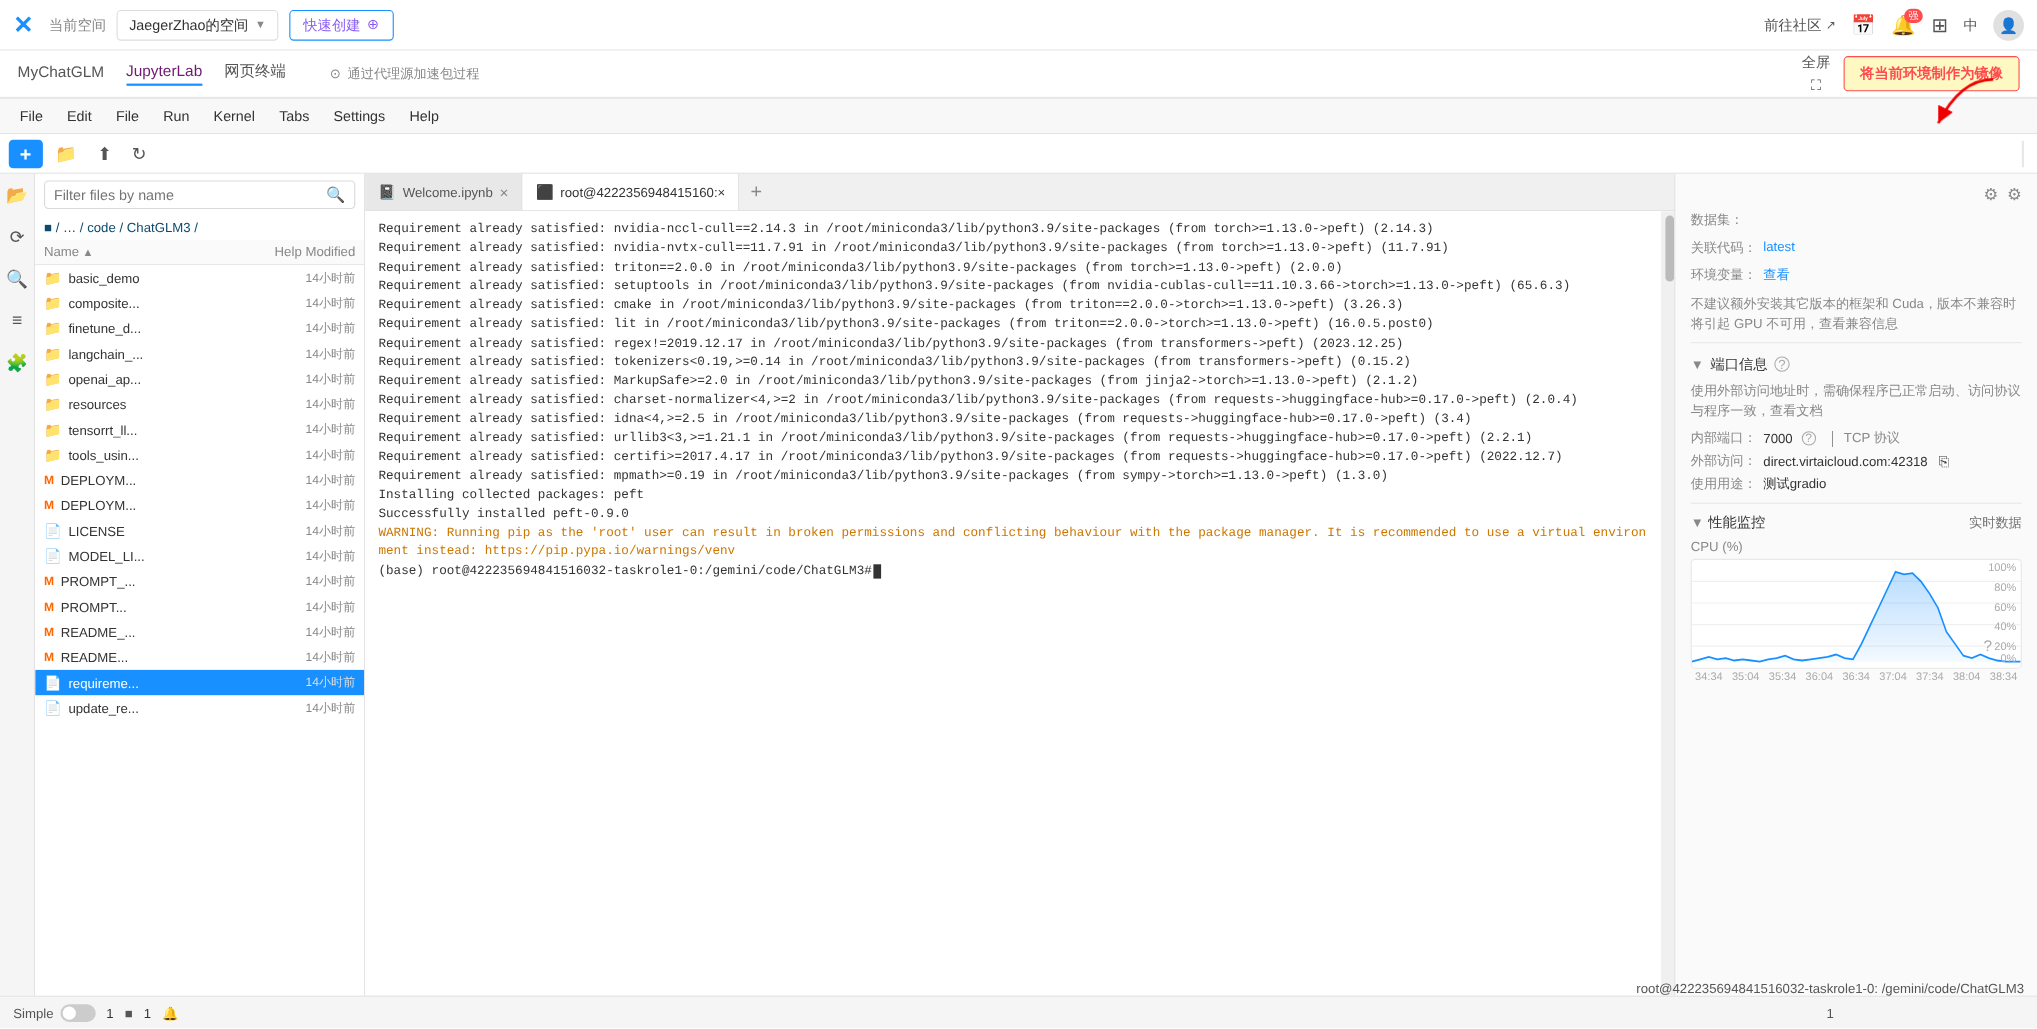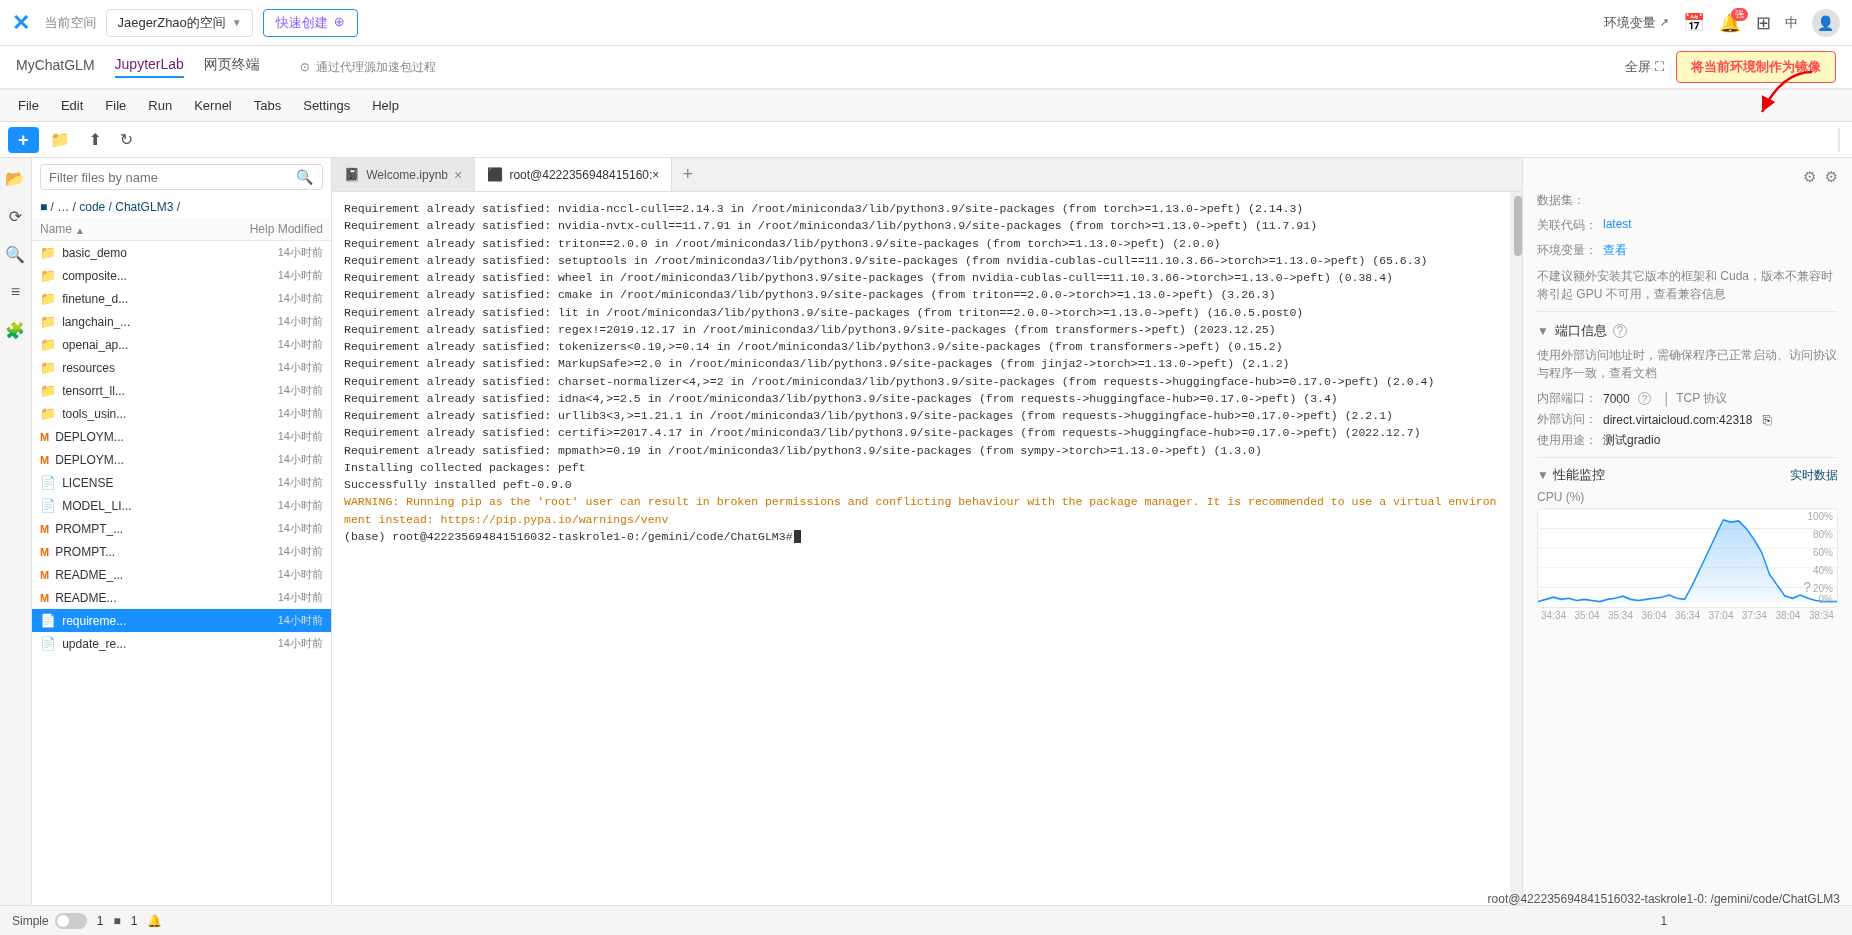--- a/index.html
+++ b/index.html
@@ -21,21 +21,21 @@
     .avatar { width: 28px; height: 28px; border-radius: 50%; background: #e0e0e0; display: flex; align-items: center; justify-content: center; font-size: 14px; cursor: pointer; }
 
     
     .sub-nav {
       display: flex; align-items: center; height: 44px; background: #fff;
       border-bottom: 2px solid #e8e8e8; padding: 0 16px; gap: 20px;
     }
     .sub-nav-tab { font-size: 14px; color: #555; cursor: pointer; padding-bottom: 4px; }
     .sub-nav-tab.active { color: #701a75; border-bottom: 2px solid #1890ff; font-weight: 500; }
     .sub-nav-right { margin-left: auto; display: flex; align-items: center; gap: 12px; }
-    .fullscreen-btn { display: flex; align-items: center; gap: 4px; font-size: 13px; color: #555; cursor: pointer; }
+    .fullscreen-btn { display: flex; align-items: center; gap: 4px; font-size: 13px; color: #555; cursor: pointer; flex-direction: column; }
     .make-image-btn {
       background: #fef9c3; border: 1.5px solid #ff4d4f; color: #ff4d4f;
       border-radius: 4px; padding: 6px 14px; font-size: 13px; cursor: pointer; font-weight: 700;
     }
 
     
     .jupyter-menubar {
       display: flex; align-items: center; height: 32px; background: #f8f8f8;
       border-bottom: 1px solid #e0e0e0; padding: 0 8px; gap: 2px;
     }
@@ -126,21 +126,21 @@
       overflow-y: auto; padding: 10px 14px; font-size: 12px; color: #333;
     }
     .rp-row { display: flex; align-items: flex-start; margin-bottom: 8px; gap: 6px; }
     .rp-label { color: #888; min-width: 55px; flex-shrink: 0; }
     .rp-value { color: #333; flex: 1; }
     .rp-link { color: #1890ff; cursor: pointer; }
     .rp-section { font-size: 13px; font-weight: 500; color: #333; margin: 10px 0 6px 0; display: flex; align-items: center; gap: 6px; }
     .rp-section-arrow { color: #888; font-size: 12px; cursor: pointer; }
     .rp-desc { font-size: 12px; color: #888; line-height: 1.5; margin-bottom: 8px; }
     .rp-port-row { display: flex; align-items: center; gap: 6px; margin-bottom: 4px; }
-    .rp-realtime { margin-left: auto; color: #0c4a6e; cursor: pointer; font-size: 12px; }
+    .rp-realtime { margin-left: auto; color: #737373; cursor: pointer; font-size: 12px; }
     .rp-divider { border: none; border-top: 1px solid #e8e8e8; margin: 8px 0; }
     
     .cpu-chart { width: 100%; height: 100px; background: #fff; border: 1px solid #e8e8e8; border-radius: 4px; position: relative; overflow: hidden; }
     .cpu-labels { display: flex; justify-content: space-between; font-size: 10px; color: #aaa; padding: 2px 4px; }
 
     
     .status-bar {
       height: 30px; background: #f5f5f5; border-top: 1px solid #e0e0e0;
       display: flex; align-items: center; padding: 0 12px; font-size: 12px; color: #555;
       gap: 10px;
@@ -161,21 +161,21 @@
   <div class="top-nav-space">
     <span>JaegerZhao的空间</span>
     <span class="arrow">▼</span>
   </div>
   <div class="quick-create">
     <span>快速创建</span>
     <span>⊕</span>
   </div>
   <div class="top-nav-right">
     <div class="community-link">
-      <span>环境变量</span>
+      <span>前往社区</span>
       <span style="font-size:11px;">↗</span>
     </div>
     <div class="nav-icon-btn">📅</div>
     <div class="nav-icon-btn">
       🔔
       <span class="badge">强</span>
     </div>
     <div class="nav-icon-btn">⊞</div>
     <span class="lang-btn">中</span>
     <div class="avatar">👤</div>
@@ -353,21 +353,20 @@
       <div class="tab-add">+</div>
     </div>
 
     <div class="terminal-area">
       <div style="display:flex;flex:1;overflow:hidden;">
         <div class="terminal-content" id="terminal-content">
             <div class="terminal-line">Requirement already satisfied: nvidia-nccl-cull==2.14.3 in /root/miniconda3/lib/python3.9/site-packages (from torch&gt;=1.13.0-&gt;peft) (2.14.3)</div>
             <div class="terminal-line">Requirement already satisfied: nvidia-nvtx-cull==11.7.91 in /root/miniconda3/lib/python3.9/site-packages (from torch&gt;=1.13.0-&gt;peft) (11.7.91)</div>
             <div class="terminal-line">Requirement already satisfied: triton==2.0.0 in /root/miniconda3/lib/python3.9/site-packages (from torch&gt;=1.13.0-&gt;peft) (2.0.0)</div>
             <div class="terminal-line">Requirement already satisfied: setuptools in /root/miniconda3/lib/python3.9/site-packages (from nvidia-cublas-cull==11.10.3.66-&gt;torch&gt;=1.13.0-&gt;peft) (65.6.3)</div>
-            <div class="terminal-line">Requirement already satisfied: wheel in /root/miniconda3/lib/python3.9/site-packages (from nvidia-cublas-cull==11.10.3.66-&gt;torch&gt;=1.13.0-&gt;peft) (0.38.4)</div>
             <div class="terminal-line">Requirement already satisfied: cmake in /root/miniconda3/lib/python3.9/site-packages (from triton==2.0.0-&gt;torch&gt;=1.13.0-&gt;peft) (3.26.3)</div>
             <div class="terminal-line">Requirement already satisfied: lit in /root/miniconda3/lib/python3.9/site-packages (from triton==2.0.0-&gt;torch&gt;=1.13.0-&gt;peft) (16.0.5.post0)</div>
             <div class="terminal-line">Requirement already satisfied: regex!=2019.12.17 in /root/miniconda3/lib/python3.9/site-packages (from transformers-&gt;peft) (2023.12.25)</div>
             <div class="terminal-line">Requirement already satisfied: tokenizers&lt;0.19,&gt;=0.14 in /root/miniconda3/lib/python3.9/site-packages (from transformers-&gt;peft) (0.15.2)</div>
             <div class="terminal-line">Requirement already satisfied: MarkupSafe&gt;=2.0 in /root/miniconda3/lib/python3.9/site-packages (from jinja2-&gt;torch&gt;=1.13.0-&gt;peft) (2.1.2)</div>
             <div class="terminal-line">Requirement already satisfied: charset-normalizer&lt;4,&gt;=2 in /root/miniconda3/lib/python3.9/site-packages (from requests-&gt;huggingface-hub&gt;=0.17.0-&gt;peft) (2.0.4)</div>
             <div class="terminal-line">Requirement already satisfied: idna&lt;4,&gt;=2.5 in /root/miniconda3/lib/python3.9/site-packages (from requests-&gt;huggingface-hub&gt;=0.17.0-&gt;peft) (3.4)</div>
             <div class="terminal-line">Requirement already satisfied: urllib3&lt;3,&gt;=1.21.1 in /root/miniconda3/lib/python3.9/site-packages (from requests-&gt;huggingface-hub&gt;=0.17.0-&gt;peft) (2.2.1)</div>
             <div class="terminal-line">Requirement already satisfied: certifi&gt;=2017.4.17 in /root/miniconda3/lib/python3.9/site-packages (from requests-&gt;huggingface-hub&gt;=0.17.0-&gt;peft) (2022.12.7)</div>
             <div class="terminal-line">Requirement already satisfied: mpmath&gt;=0.19 in /root/miniconda3/lib/python3.9/site-packages (from sympy-&gt;torch&gt;=1.13.0-&gt;peft) (1.3.0)</div>

